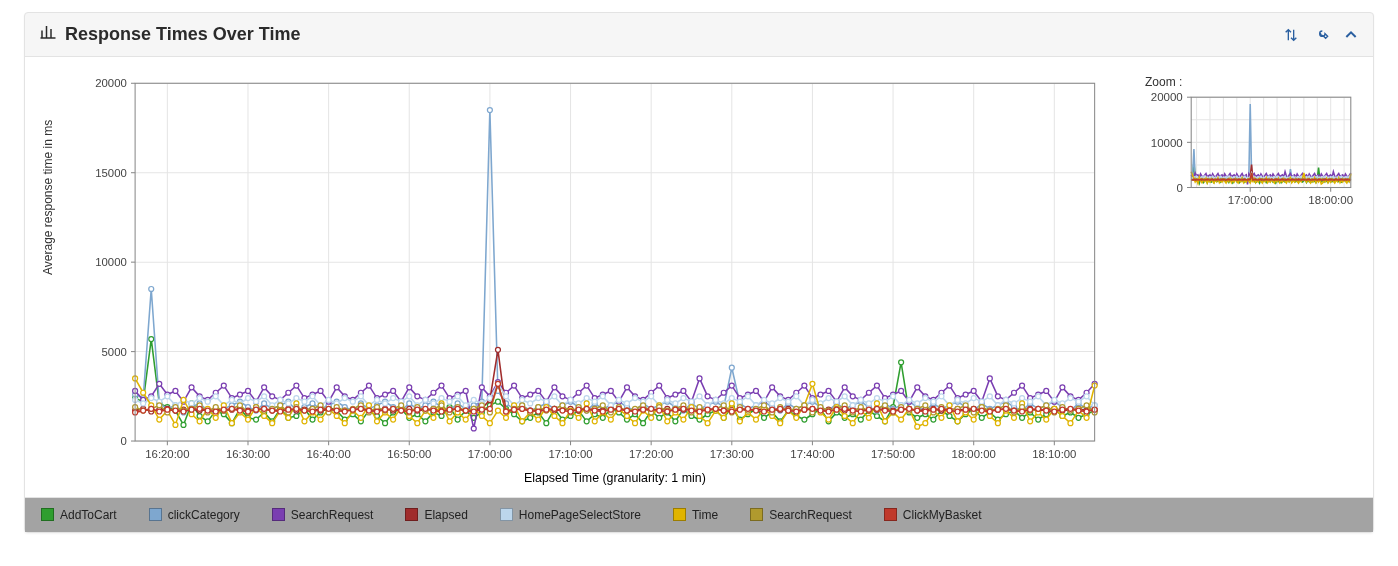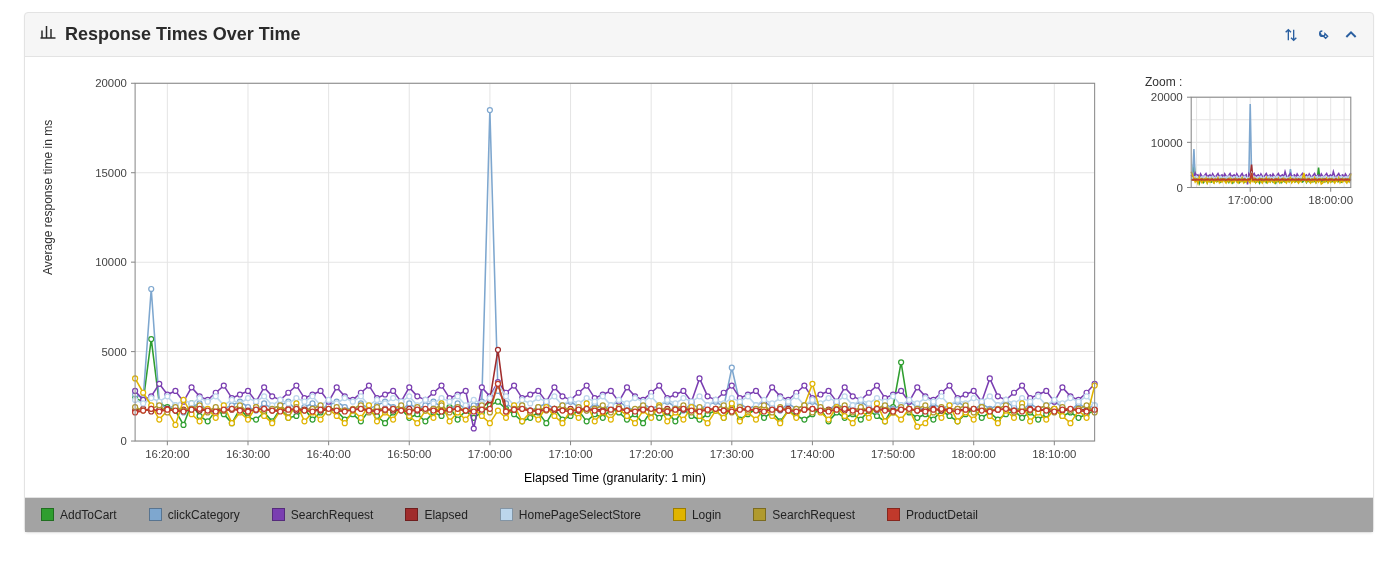--- a/index.html
+++ b/index.html
@@ -1217,24 +1217,24 @@
       <span class="legend-item">
         <span class="legend-swatch" style="background: rgb(160, 44, 44);"></span>
         <span>Elapsed</span>
       </span>
       <span class="legend-item">
         <span class="legend-swatch" style="background: rgb(188, 214, 236);"></span>
         <span>HomePageSelectStore</span>
       </span>
       <span class="legend-item">
         <span class="legend-swatch" style="background: rgb(224, 180, 0);"></span>
-        <span>Login</span>
+        <span>Time</span>
       </span>
       <span class="legend-item">
         <span class="legend-swatch" style="background: rgb(176, 154, 46);"></span>
         <span>SearchRequest</span>
       </span>
       <span class="legend-item">
         <span class="legend-swatch" style="background: rgb(192, 57, 43);"></span>
-        <span>ProductDetail</span>
+        <span>ClickMyBasket</span>
       </span>
     </div>
 </div>
 
 </body></html>

